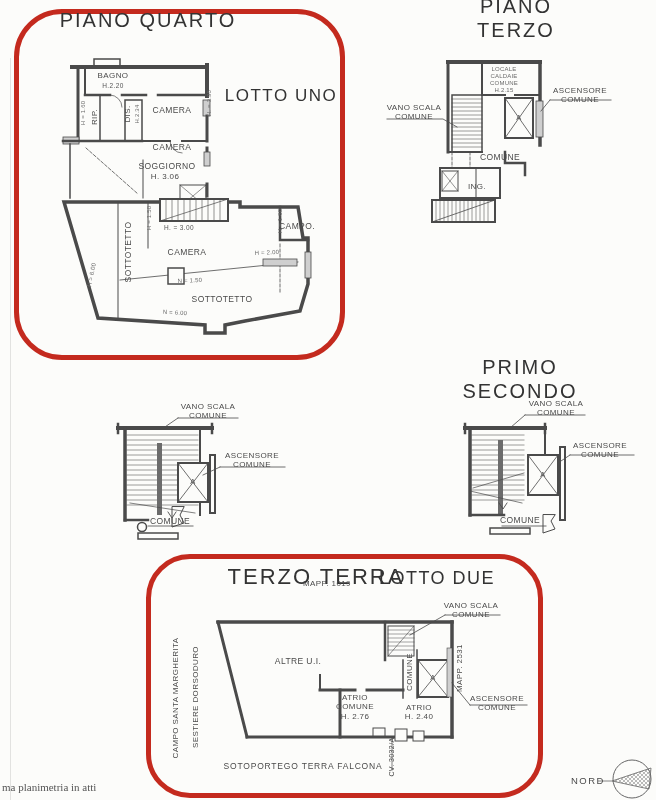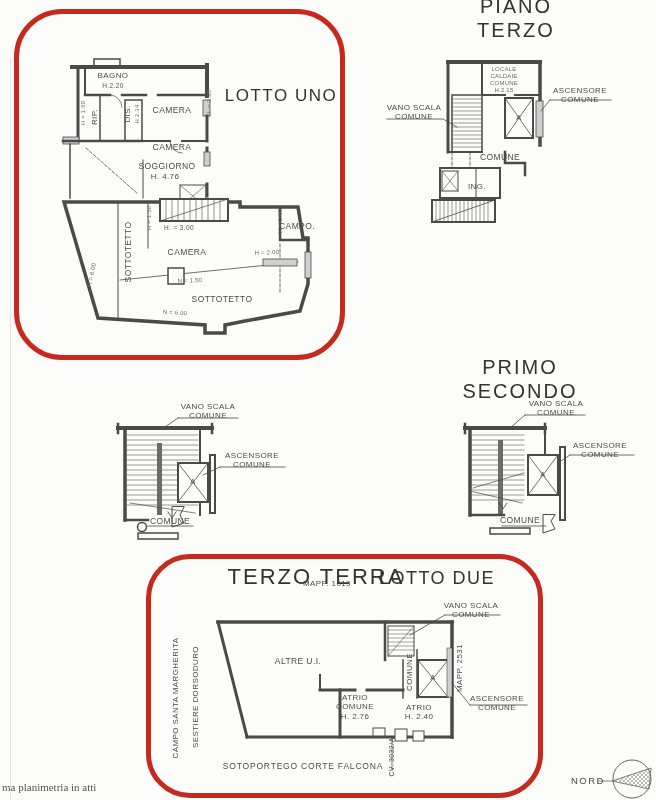--- a/index.html
+++ b/index.html
@@ -181,32 +181,33 @@
     <defs>
       <pattern id="xh" width="4" height="4" patternUnits="userSpaceOnUse">
         <path d="M0,0 L4,4 M4,0 L0,4" stroke="#777" stroke-width="0.5"></path>
       </pattern>
     </defs>
     <circle cx="34" cy="24" r="19" fill="none" stroke="#666" stroke-width="1"></circle>
     <path d="M0,26 H14" stroke="#666" stroke-width="0.8"></path>
     <polygon points="14,26 53,13 51,34" fill="url(#xh)" stroke="#666" stroke-width="0.8"></polygon>
   </svg>
 
+  <div class="pin title" style="left:148px;top:21px">PIANO QUARTO</div>
   <div class="pin lot" style="left:281px;top:96px">LOTTO UNO</div>
   <div class="pin sm" style="left:113px;top:76px">BAGNO</div>
   <div class="pin tiny" style="left:113px;top:86px">H.2.20</div>
   <div class="pin v sm" style="left:95px;top:117px">RIP.</div>
   <div class="pin v dim" style="left:84px;top:113px">H = 1.60</div>
   <div class="pin v sm" style="left:128px;top:114px">DIS.</div>
   <div class="pin v dim" style="left:138px;top:114px">H.2.34</div>
   <div class="pin lbl" style="left:172px;top:110px">CAMERA</div>
   <div class="pin v dim" style="left:210px;top:103px">H. = 3.98</div>
   <div class="pin lbl" style="left:172px;top:147px">CAMERA</div>
   <div class="pin lbl" style="left:167px;top:166px">SOGGIORNO</div>
-  <div class="pin sm" style="left:165px;top:177px">H. 4.76</div>
+  <div class="pin sm" style="left:165px;top:177px">H. 3.06</div>
   <div class="pin tiny" style="left:179px;top:228px">H. = 3.00</div>
   <div class="pin lbl" style="left:297px;top:226px">CAMPO.</div>
   <div class="pin v dim" style="left:281px;top:221px">H = 1.80</div>
   <div class="pin lbl" style="left:187px;top:252px">CAMERA</div>
   <div class="pin v lbl" style="left:128px;top:252px">SOTTOTETTO</div>
   <div class="pin lbl" style="left:222px;top:299px">SOTTOTETTO</div>
   <div class="pin v dim" style="left:150px;top:218px">H = 1.50</div>
   <div class="pin rm3 dim" style="left:190px;top:281px">N = 1.50</div>
   <div class="pin rm3 dim" style="left:267px;top:253px">H = 2.00</div>
   <div class="pin rp3 dim" style="left:175px;top:313px">N = 6.00</div>
@@ -248,21 +249,21 @@
   <div class="pin lbl" style="left:298px;top:661px">ALTRE U.I.</div>
   <div class="pin sm" style="left:355px;top:707px">ATRIO
 COMUNE
 H. 2.76</div>
   <div class="pin v sm" style="left:410px;top:672px">COMUNE</div>
   <div class="pin sm" style="left:419px;top:712px">ATRIO
 H. 2.40</div>
   <div class="pin v sm" style="left:460px;top:668px">MAPP. 2531</div>
   <div class="pin sm" style="left:497px;top:703px">ASCENSORE
 COMUNE</div>
-  <div class="pin lbl" style="left:303px;top:766px;letter-spacing:.8px">SOTOPORTEGO CORTE FALCONA</div>
+  <div class="pin lbl" style="left:303px;top:766px;letter-spacing:.8px">SOTOPORTEGO TERRA FALCONA</div>
   <div class="pin v" style="left:392px;top:757px;font-size:7px">CV. 3032/A</div>
   <div class="pin v sm" style="left:176px;top:698px">CAMPO SANTA MARGHERITA</div>
   <div class="pin v sm" style="left:196px;top:697px">SESTIERE DORSODURO</div>
   <div class="pin elev" style="left:433px;top:678px">A</div>
 
   <div class="footer">ma planimetria in atti</div>
   <div class="pin nord" style="left:588px;top:781px">NORD</div>
 
 </div>
 

